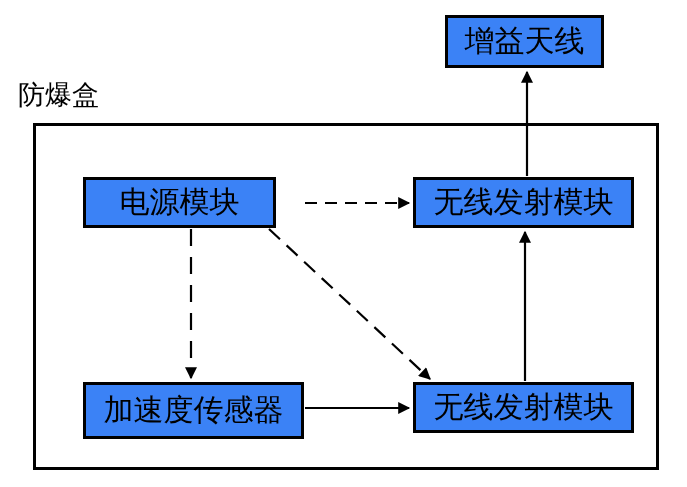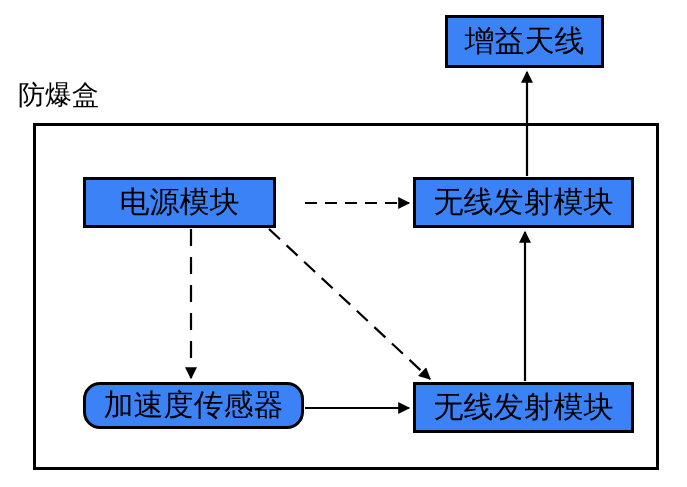--- a/index.html
+++ b/index.html
@@ -48,21 +48,21 @@
     background: #3b82f6;
     display: flex;
     align-items: center;
     justify-content: center;
     font-size: 30px;
     white-space: nowrap;
   }
   .node-antenna   { left: 445px; top: 15px;  width: 159px; height: 53px; }
   .node-power     { left: 83px;  top: 177px; width: 193px; height: 51px; }
   .node-wireless  { left: 413px; top: 177px; width: 221px; height: 51px; }
-  .node-accel     { left: 83px;  top: 382px; width: 221px; height: 47px; border-radius: 17px; }
+  .node-accel     { left: 83px;  top: 382px; width: 221px; height: 57px; }
   .node-signal    { left: 413px; top: 382px; width: 221px; height: 51px; }
   .conn {
     stroke: #000000;
     stroke-width: 2.2;
     fill: none;
   }
   .conn.dashed-h { stroke-dasharray: 12 8; }
   .conn.dashed-v { stroke-dasharray: 17 11; }
   .conn.dashed-d { stroke-dasharray: 15 9; }
 </style>

